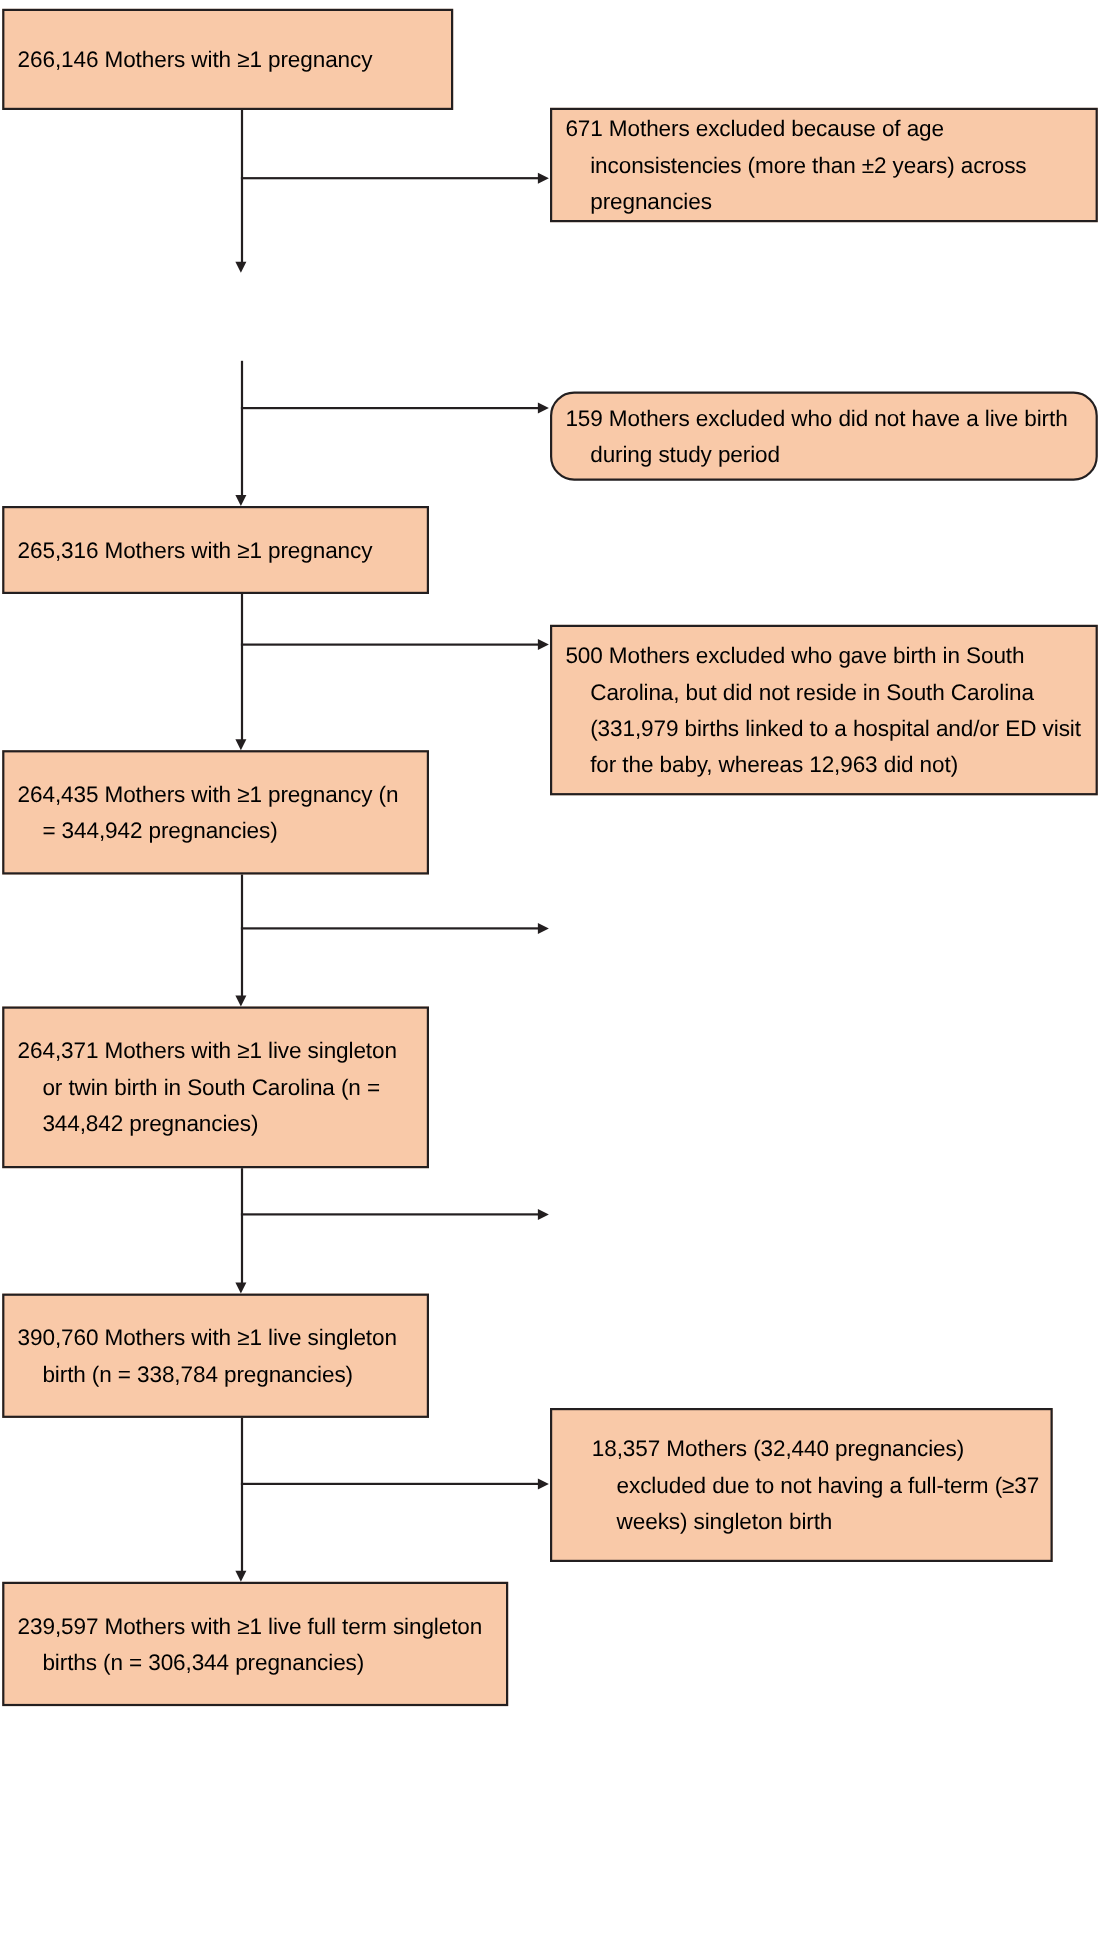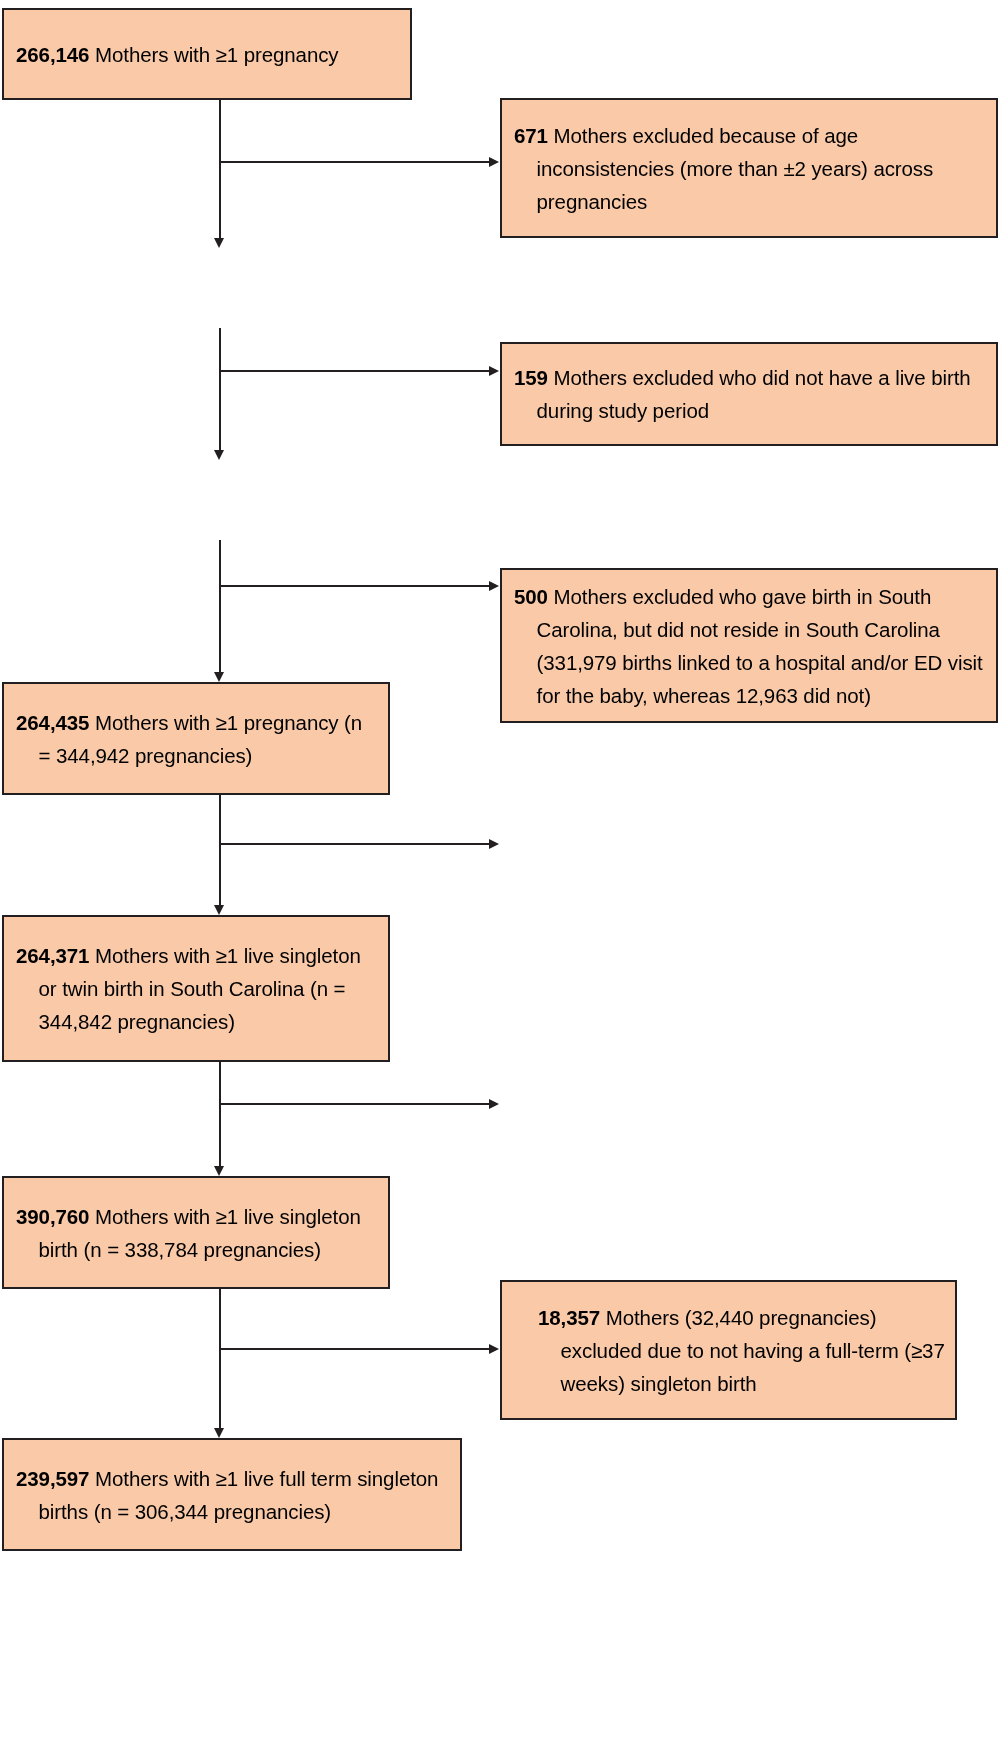--- a/index.html
+++ b/index.html
@@ -29,21 +29,21 @@
   }
   .box .txt {
     font-size: 20.5px;
     line-height: 33px;
     letter-spacing: -0.1px;
     text-indent: 0;
     padding-left: 0;
     white-space: pre-wrap;
   }
   .box .txt b {
-    font-weight: bold;
+    font-weight: normal;
     text-align: center;
   }
   .hang {
     display: block;
     padding-left: 1.1em;
     text-indent: -1.1em;
   }
   .vline {
     position: absolute;
     width: 2px;
@@ -74,42 +74,45 @@
 </head>
 <body>
 
 <div id="canvas">
 
   <div class="box" style="left:2px; top:8px; width:410px; height:92px;">
     <div class="txt"><span class="hang"><b>266,146</b> <span>Mothers with ≥1 pregnancy</span></span></div>
   </div>
 
 
+  <div class="box" style="left:2px; top:460px; width:388px; height:80px;">
+    <div class="txt"><span class="hang"><b>265,316</b> <span>Mothers with ≥1 pregnancy</span></span></div>
+  </div>
 
   <div class="box" style="left:2px; top:682px; width:388px; height:113px;">
     <div class="txt"><span class="hang"><b>264,435</b> <span>Mothers with ≥1 pregnancy (n = 344,942 pregnancies)</span></span></div>
   </div>
 
   <div class="box" style="left:2px; top:915px; width:388px; height:147px;">
     <div class="txt"><span class="hang"><b>264,371</b> <span>Mothers with ≥1 live singleton or twin birth in South Carolina (n = 344,842 pregnancies)</span></span></div>
   </div>
 
   <div class="box" style="left:2px; top:1176px; width:388px; height:113px;">
     <div class="txt"><span class="hang"><b>390,760</b> <span>Mothers with ≥1 live singleton birth (n = 338,784 pregnancies)</span></span></div>
   </div>
 
   <div class="box" style="left:2px; top:1438px; width:460px; height:113px;">
     <div class="txt"><span class="hang"><b>239,597</b> <span>Mothers with ≥1 live full term singleton births (n = 306,344 pregnancies)</span></span></div>
   </div>
 
-  <div class="box" style="left:500px; top:98px; width:498px; height:140px;">
+  <div class="box" style="left:500px; top:98px; width:498px; height:104px;">
     <div class="txt"><span class="hang"><b>671</b> <span>Mothers excluded because of age inconsistencies (more than ±2 years) across pregnancies</span></span></div>
   </div>
 
-  <div class="box" style="left:500px; top:342px; width:498px; height:104px;">
+  <div class="box" style="left:500px; top:356px; width:498px; height:81px;border-radius:22px;">
     <div class="txt"><span class="hang"><b>159</b> <span>Mothers excluded who did not have a live birth during study period</span></span></div>
   </div>
 
   <div class="box" style="left:500px; top:568px; width:498px; height:155px;">
     <div class="txt"><span class="hang"><b>500</b> <span>Mothers excluded who gave birth in South Carolina, but did not reside in South Carolina (331,979 births linked to a hospital and/or ED visit for the baby, whereas 12,963 did not)</span></span></div>
   </div>
 
 
 
   <div class="box" style="left:500px; top:1280px; width:457px; height:140px;padding-left:36px;">

